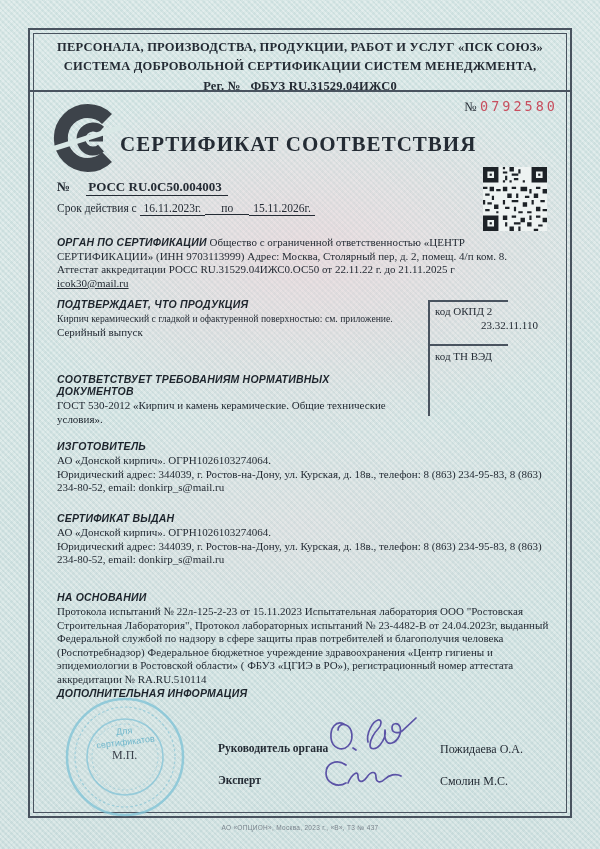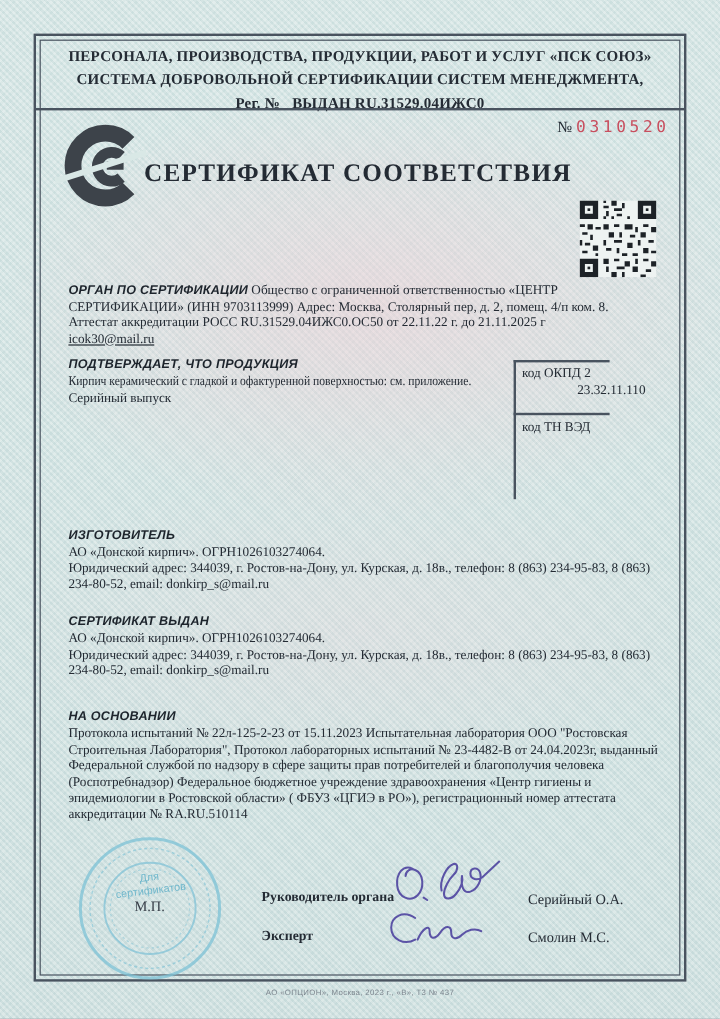--- a/index.html
+++ b/index.html
@@ -44,28 +44,28 @@
 
   <div class="frame-outer">
     <div class="frame-inner"></div>
   </div>
 
   <div class="abs hdr" style="left:45px;top:38px;width:510px;">
     <div>ПЕРСОНАЛА, ПРОИЗВОДСТВА, ПРОДУКЦИИ, РАБОТ И УСЛУГ «ПСК СОЮЗ»</div>
     <div>СИСТЕМА ДОБРОВОЛЬНОЙ СЕРТИФИКАЦИИ СИСТЕМ МЕНЕДЖМЕНТА,</div>
     <div style="margin-top:1px;">
       <span>Рег. №</span>&nbsp;&nbsp;
-      <span>ВЫДАН  RU.31529.04ИЖС0</span>
+      <span>ФБУЗ  RU.31529.04ИЖС0</span>
     </div>
   </div>
   <div class="hsep"></div>
 
   <div class="abs serial" style="left:430px;top:98px;width:128px;text-align:right;">
     <span>№</span>
-    <span class="digits">0310520</span>
+    <span class="digits">0792580</span>
   </div>
 
   <svg class="abs" style="left:44px;top:101px;" width="96" height="74" viewBox="0 0 96 74">
     <path d="M63 18 A27 27 0 1 0 63 56" fill="none" stroke="#3d434a" stroke-width="14"></path>
     <path d="M57 29 A12 12 0 1 0 57 47" fill="none" stroke="#3d434a" stroke-width="9"></path>
     <path d="M45 37 h14" stroke="#3d434a" stroke-width="7"></path>
     <line x1="2" y1="50" x2="78" y2="26" stroke="#d9e8e6" stroke-width="5"></line>
   </svg>
 
   <div class="abs title" style="left:120px;top:132px;">СЕРТИФИКАТ СООТВЕТСТВИЯ</div>
@@ -79,78 +79,91 @@
         <rect x="25" y="3" width="1" height="1"></rect>
       <path d="M0 22h7v7h-7zM2 24v3h3v-3z"></path>
         <rect x="3" y="25" width="1" height="1"></rect>
       <path d="M9 0h1v1h-1zM12 0h2v2h-2zM16 1h1v2h-1zM9 2h2v1h-2zM13 3h3v1h-3zM10 4h1v2h-1zM14 5h2v1h-2zM9 6h1v1h-1zM12 6h1v1h-1zM18 6h1v1h-1z"></path>
       <path d="M0 9h2v1h-2zM3 9h2v2h-2zM6 10h2v1h-2zM1 12h2v1h-2zM4 13h1v2h-1zM0 15h1v2h-1zM2 16h2v1h-2zM5 17h2v2h-2zM1 19h2v1h-2zM6 20h1v1h-1z"></path>
       <path d="M9 9h2v2h-2zM13 9h2v1h-2zM17 9h3v2h-3zM21 10h1v2h-1zM24 9h2v1h-2zM27 10h2v2h-2zM11 12h2v2h-2zM15 12h1v2h-1zM19 13h2v1h-2zM23 12h2v2h-2zM9 15h1v2h-1zM13 15h3v1h-3zM18 16h2v2h-2zM22 15h1v2h-1zM26 15h2v1h-2zM10 18h2v1h-2zM14 18h1v2h-1zM24 18h2v2h-2zM27 19h2v1h-2zM16 20h2v1h-2zM20 20h2v1h-2z"></path>
       <path d="M9 22h2v2h-2zM13 22h2v1h-2zM17 23h2v2h-2zM21 22h1v2h-1zM24 22h2v1h-2zM27 23h2v2h-2zM10 25h1v2h-1zM14 25h3v1h-3zM20 25h2v2h-2zM25 26h2v1h-2zM12 27h2v2h-2zM16 27h1v2h-1zM23 28h2v1h-2z"></path>
     </g>
   </svg>
 
+  <div class="abs certno" style="left:57px;top:179px;">
+    <span>№</span>&nbsp;&nbsp;&nbsp;&nbsp;
+    <span class="uline">РОСС RU.0С50.004003</span>
+  </div>
 
+  <div class="abs validity" style="left:57px;top:202px;">
+    <span>Срок действия с</span>
+    <span class="u">16.11.2023г.</span><span class="u" style="padding:0 16px;">по</span><span class="u">15.11.2026г.</span>
+  </div>
 
   <div class="abs body" style="left:57px;top:236px;width:470px;">
     <span class="label">ОРГАН ПО СЕРТИФИКАЦИИ</span>
     <span>Общество с ограниченной ответственностью «ЦЕНТР СЕРТИФИКАЦИИ» (ИНН 9703113999) Адрес: Москва, Столярный пер, д. 2, помещ. 4/п ком. 8. Аттестат аккредитации РОСС RU.31529.04ИЖС0.ОС50 от 22.11.22 г. до 21.11.2025 г </span><span class="email">icok30@mail.ru</span>
   </div>
 
   <div class="abs" style="left:57px;top:298px;width:370px;">
     <div class="label">ПОДТВЕРЖДАЕТ, ЧТО ПРОДУКЦИЯ</div>
     <div class="body nowrap" style="margin-top:2px;">Кирпич керамический с гладкой и офактуренной поверхностью: см. приложение.</div>
     <div class="body">Серийный выпуск</div>
   </div>
 
   <div class="codes-v"></div>
   <div class="codes-h" style="top:300px;"></div>
   <div class="codes-h" style="top:344px;"></div>
   <div class="abs body" style="left:435px;top:305px;">код ОКПД 2</div>
   <div class="abs body" style="left:435px;top:319px;margin-left:46px;">23.32.11.110</div>
   <div class="abs body" style="left:435px;top:350px;">код ТН ВЭД</div>
 
+  <div class="abs" style="left:57px;top:373px;width:345px;">
+    <div class="label">СООТВЕТСТВУЕТ ТРЕБОВАНИЯМ НОРМАТИВНЫХ ДОКУМЕНТОВ</div>
+    <div class="body" style="margin-top:2px;">ГОСТ 530-2012 «Кирпич и камень керамические. Общие технические условия».</div>
+  </div>
 
   <div class="abs" style="left:57px;top:440px;width:500px;">
     <div class="label">ИЗГОТОВИТЕЛЬ</div>
     <div class="body" style="margin-top:2px;">АО «Донской кирпич». ОГРН1026103274064.</div>
     <div class="body">Юридический адрес: 344039, г. Ростов-на-Дону, ул. Курская, д. 18в., телефон: 8 (863) 234-95-83, 8 (863) 234-80-52, email: donkirp_s@mail.ru</div>
   </div>
 
   <div class="abs" style="left:57px;top:512px;width:500px;">
     <div class="label">СЕРТИФИКАТ ВЫДАН</div>
     <div class="body" style="margin-top:2px;">АО «Донской кирпич». ОГРН1026103274064.</div>
     <div class="body">Юридический адрес: 344039, г. Ростов-на-Дону, ул. Курская, д. 18в., телефон: 8 (863) 234-95-83, 8 (863) 234-80-52, email: donkirp_s@mail.ru</div>
   </div>
 
   <div class="abs" style="left:57px;top:591px;width:508px;">
     <div class="label">НА ОСНОВАНИИ</div>
     <div class="body" style="margin-top:2px;">Протокола испытаний № 22л-125-2-23 от 15.11.2023 Испытательная лаборатория ООО "Ростовская Строительная Лаборатория", Протокол лабораторных испытаний № 23-4482-В от 24.04.2023г, выданный Федеральной службой по надзору в сфере защиты прав потребителей и благополучия человека (Роспотребнадзор) Федеральное бюджетное учреждение здравоохранения «Центр гигиены и эпидемиологии в Ростовской области» ( ФБУЗ «ЦГИЭ в РО»), регистрационный номер аттестата аккредитации № RA.RU.510114</div>
   </div>
 
+  <div class="abs label" style="left:57px;top:687px;">ДОПОЛНИТЕЛЬНАЯ ИНФОРМАЦИЯ</div>
 
   <div class="abs" style="left:62px;top:694px;width:126px;height:126px;">
     <svg width="126" height="126" viewBox="0 0 126 126">
       <circle cx="63" cy="63" r="58" fill="none" stroke="#7cc1d5" stroke-width="2.5" opacity=".75"></circle>
       <circle cx="63" cy="63" r="50" fill="none" stroke="#7cc1d5" stroke-width="1.2" stroke-dasharray="2.5 2.2" opacity=".6"></circle>
       <circle cx="63" cy="63" r="38" fill="none" stroke="#7cc1d5" stroke-width="1.6" opacity=".7"></circle>
       <circle cx="63" cy="63" r="33" fill="none" stroke="#7cc1d5" stroke-width="1" stroke-dasharray="2 2.4" opacity=".5"></circle>
     </svg>
     <div class="abs stamp-text" style="left:18px;top:32px;width:90px;">
       <div>Для</div>
       <div>сертификатов</div>
     </div>
   </div>
   <div class="abs mp" style="left:112px;top:748px;">М.П.</div>
 
   <div class="abs sig-role" style="left:218px;top:742px;">Руководитель органа</div>
   <svg class="abs" style="left:322px;top:712px;" width="100" height="48" viewBox="0 0 100 48">
     <path d="M22 12 C14 8 8 16 9 26 C10 36 20 40 26 34 C32 28 31 16 24 13 C20 11 16 14 16 18 M31 36 l3 2 M46 30 C44 22 50 10 56 8 C60 7 60 13 56 17 C52 21 48 28 48 33 C48 38 54 38 58 33 C62 28 64 22 63 18 M63 18 C62 26 64 33 70 31 C76 29 80 21 78 15 C76 10 70 11 70 16 C70 21 76 22 80 19 L94 6" fill="none" stroke="#5b53a6" stroke-width="1.7" stroke-linecap="round"></path>
   </svg>
-  <div class="abs sig-name" style="left:440px;top:742px;">Серийный О.А.</div>
+  <div class="abs sig-name" style="left:440px;top:742px;">Пожидаева О.А.</div>
 
   <div class="abs sig-role" style="left:218px;top:774px;">Эксперт</div>
   <svg class="abs" style="left:320px;top:755px;" width="92" height="38" viewBox="0 0 92 38">
     <path d="M26 10 C16 3 6 9 6 18 C6 28 17 33 26 28 M28 28 C32 19 38 15 38 21 C38 27 42 29 47 22 C51 16 56 16 56 22 C56 27 60 29 65 24 C69 20 76 18 81 21" fill="none" stroke="#5b53a6" stroke-width="1.7" stroke-linecap="round"></path>
   </svg>
   <div class="abs sig-name" style="left:440px;top:774px;">Смолин М.С.</div>
 
   <div class="abs footer" style="left:0;right:0;top:824px;">АО «ОПЦИОН», Москва, 2023 г., «В», Т3 № 437</div>
 
 </div>

